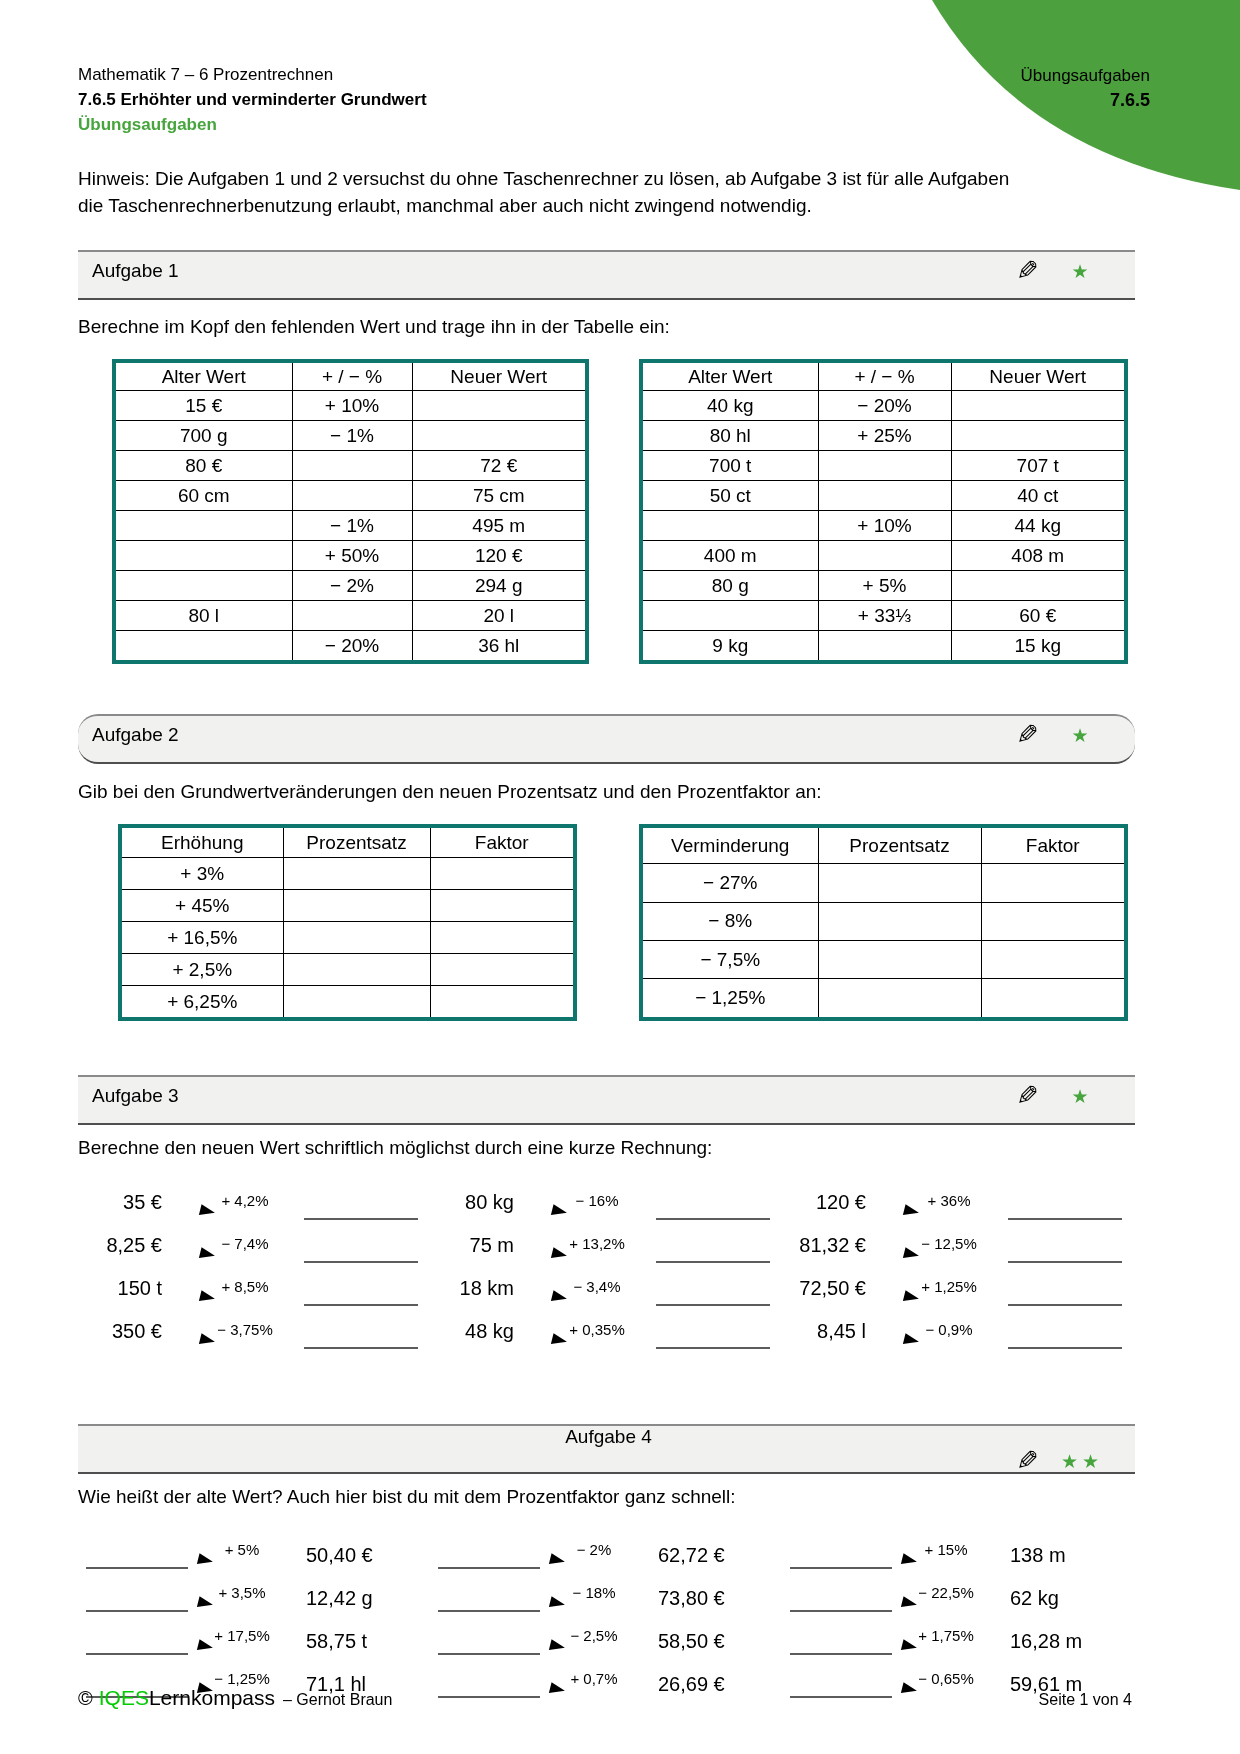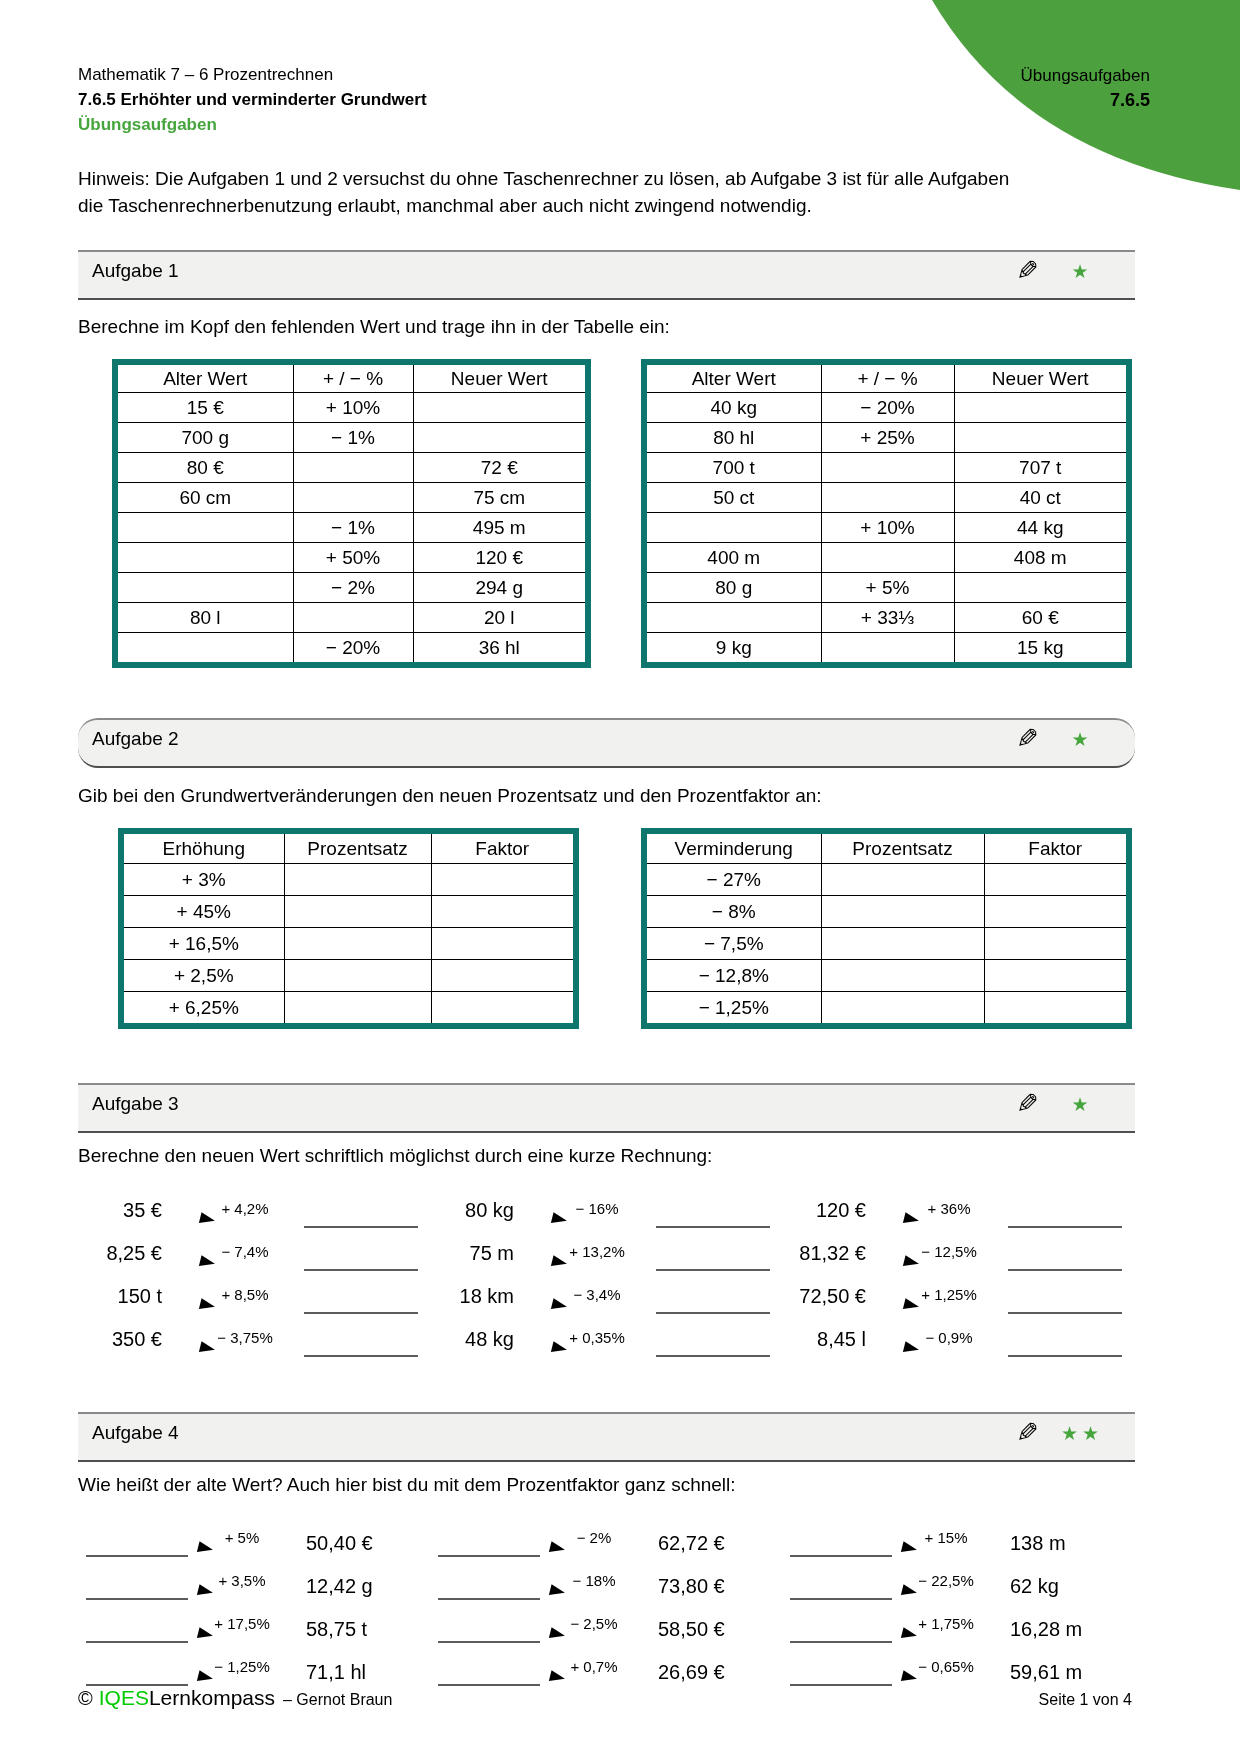--- a/index.html
+++ b/index.html
@@ -35,21 +35,21 @@
     height:38px; background:#f1f1f0;
     border-top:2px solid #8a8a8a; border-bottom:2px solid #4f4f4f;
     padding:0 10px 8px 14px; box-sizing:content-box;
   }
   .task-title { font-size:19px; }
   .task-icons { margin-left:auto; display:flex; align-items:center; }
   .pencil { font-size:27px; line-height:1; transform:scaleX(-1); display:inline-block; }
   .stars { color:#46a53c; font-size:19px; letter-spacing:4px; width:86px; text-align:center; }
   
   .tables-row { display:flex; }
-  table.vtable { border-collapse:collapse; border:6px solid #0f766e; table-layout:fixed; }
+  table.vtable { border-collapse:collapse; border:4px solid #0f766e; table-layout:fixed; }
   table.vtable td, table.vtable th {
     border:1px solid #000; text-align:center; vertical-align:middle;
     font-size:19px; font-weight:normal; padding:0 4px; overflow:hidden; white-space:nowrap;
   }
   .t-a1 th { height:27px; } .t-a1 td { height:29px; }
   .t-a2 th { height:29px; } .t-a2 td { height:31px; }
   
   .ex-grid { display:grid; grid-template-columns:repeat(3,352px); }
   .ex-item { position:relative; height:43px; }
   .arrow-label { display:block; text-align:center; font-size:15px; margin-bottom:2px; }
@@ -75,21 +75,21 @@
   }
   .footer .copy { font-size:20px; margin-right:6px; }
   .footer .iqes { font-size:21px; color:#00cc00; }
   .footer .brand { font-size:21px; }
   .footer .author { font-size:16px; margin-left:8px; }
   .footer .pageno { margin-left:auto; font-size:16px; }
   
   .mt-a1bar { margin-top:31px; } .mt-instr1 { margin-top:13px; } .mt-tab1 { margin-top:12px; }
   .mt-a2bar { margin-top:50px;border-radius:20px; } .mt-instr2 { margin-top:14px; } .mt-tab2 { margin-top:9px; }
   .mt-a3bar { margin-top:54px; } .mt-instr3 { margin-top:9px;  } .mt-grid3 { margin-top:12px; }
-  .mt-a4bar { margin-top:52px; } .mt-instr4 { margin-top:9px;  } .mt-grid4 { margin-top:15px; }
+  .mt-a4bar { margin-top:72px;flex-direction:column; } .mt-instr4 { margin-top:9px;  } .mt-grid4 { margin-top:15px; }
   .ml-a1 { margin-left:34px; } .gap-a1 { margin-left:50px; }
   .ml-a2 { margin-left:40px; } .gap-a2 { margin-left:62px; }
 </style>
 </head>
 <body>
 
 <div class="page">
 
   <svg class="corner" viewBox="0 0 420 200" aria-hidden="true">
     <path d="M 112 0 L 420 0 L 420 190 Q 205 158 112 0 Z" fill="#4ca13e"></path>
@@ -307,25 +307,20 @@
             <td>− 8%</td>
             <td></td>
             <td></td>
           </tr>
       <tr>
             <td>− 7,5%</td>
             <td></td>
             <td></td>
           </tr>
       <tr>
-            <td>− 12,8%</td>
-            <td></td>
-            <td></td>
-          </tr>
-      <tr>
             <td>− 1,25%</td>
             <td></td>
             <td></td>
           </tr>
     </tbody>
       </table>
   </div>
 
   <div class="task-bar mt-a3bar">
     <span class="task-title">Aufgabe 3</span>

